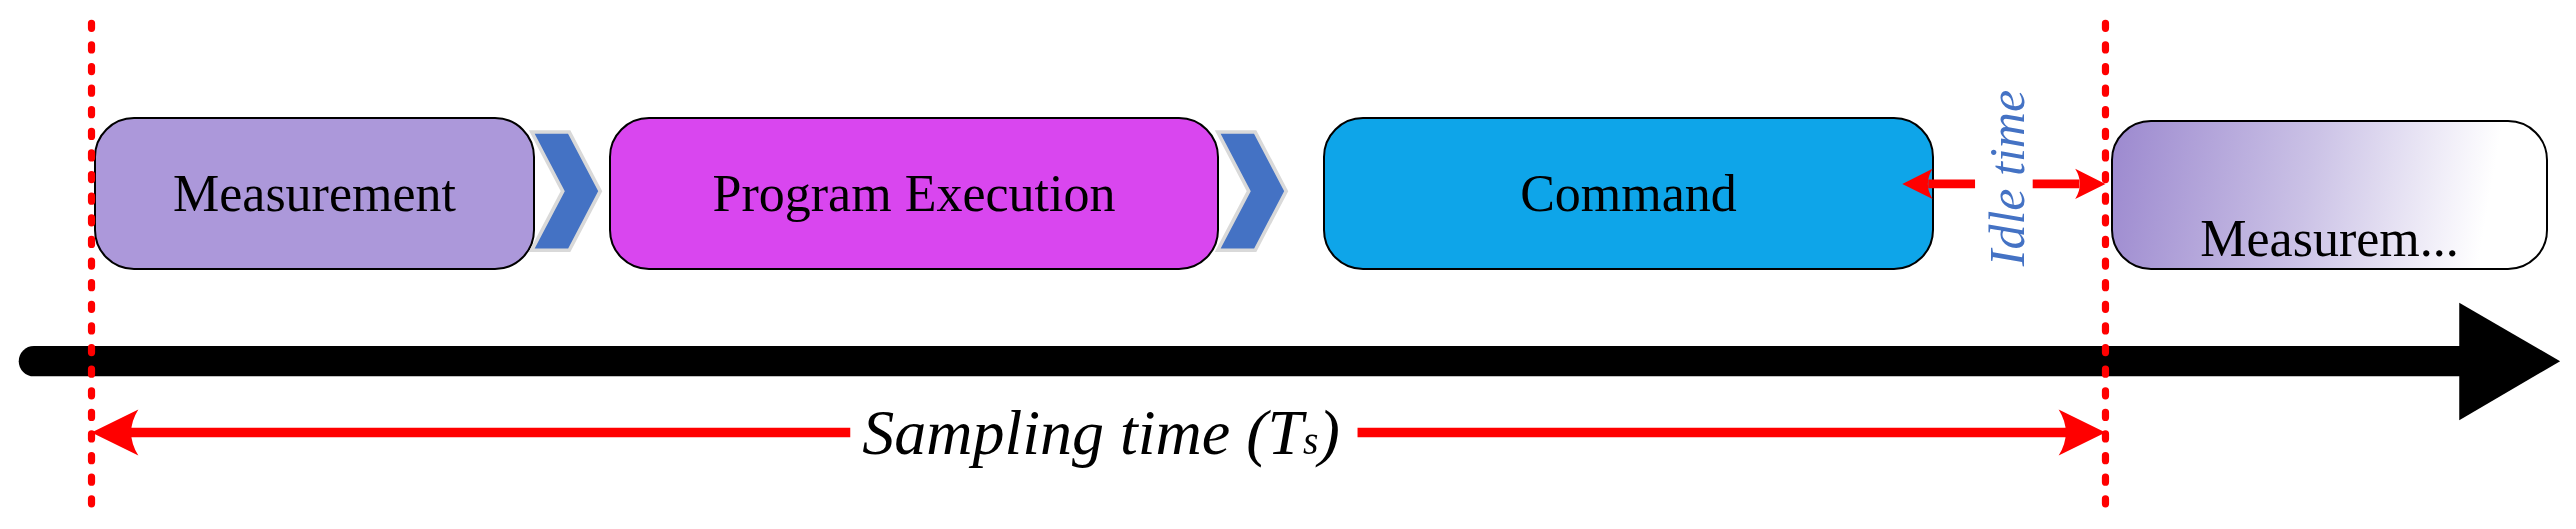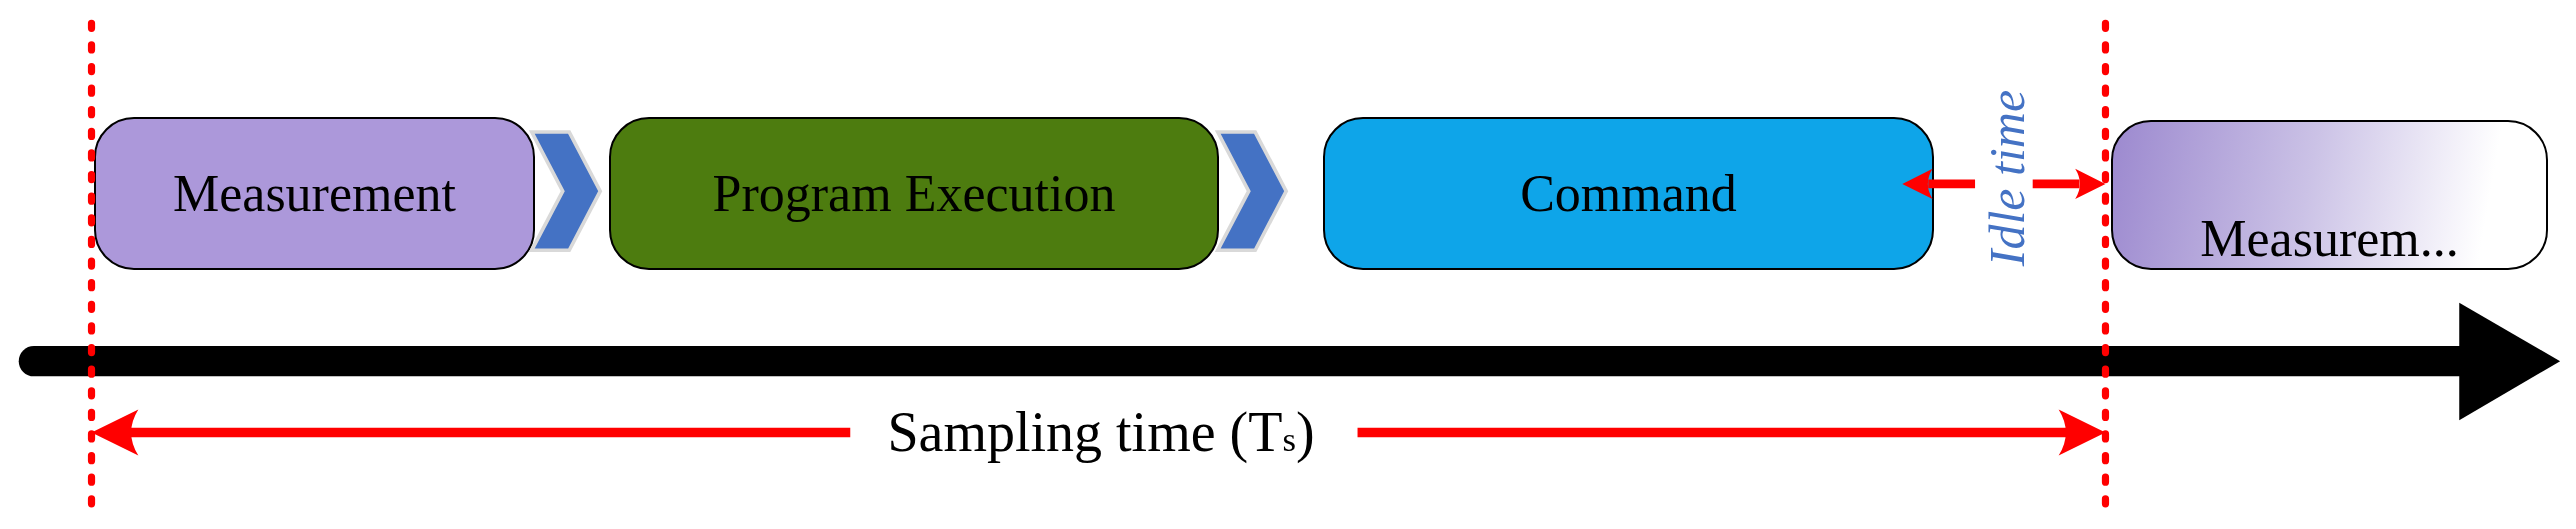--- a/index.html
+++ b/index.html
@@ -15,34 +15,34 @@
     top:117px;height:153px;
     border:2.9px solid #000;
     border-radius:40px;
     box-sizing:border-box;
     display:flex;align-items:center;justify-content:center;
     font-size:52px;color:#000;
     white-space:nowrap;
     z-index:1;
   }
   .box-measurement{left:94px;width:441px;background:#AC98DA;}
-  .box-program{left:609px;width:610px;background:#4d7c0f;}
+  .box-program{left:609px;width:610px;background:#d946ef;}
   .box-command{left:1295px;width:611px;background:#0ea5e9;margin-left:28px;}
   .box-next-measurement{
     left:2111px;width:437px;top:120px;height:150px;
     background:linear-gradient(100deg,#9C89CF 0%,#CBC2E6 45%,#FFFFFF 85%);
     align-items:flex-end;
   }
   .overlay-svg{
     position:absolute;left:0;top:0;z-index:2;pointer-events:none;
   }
   .label-sampling{
     position:absolute;left:827px;top:395px;width:548px;height:75px;
     line-height:75px;text-align:center;
-    font-size:56px;color:#000;
+    font-size:64px;font-style:italic;color:#000;
     white-space:nowrap;z-index:3;
   }
   .label-sampling .sub{font-size:0.62em;}
   .label-idle{
     position:absolute;left:1884px;top:149px;width:245px;height:58px;
     line-height:58px;text-align:center;
     font-size:50px;font-style:italic;color:#4472C4;
     transform:rotate(-90deg);
     white-space:nowrap;z-index:3;
   }

